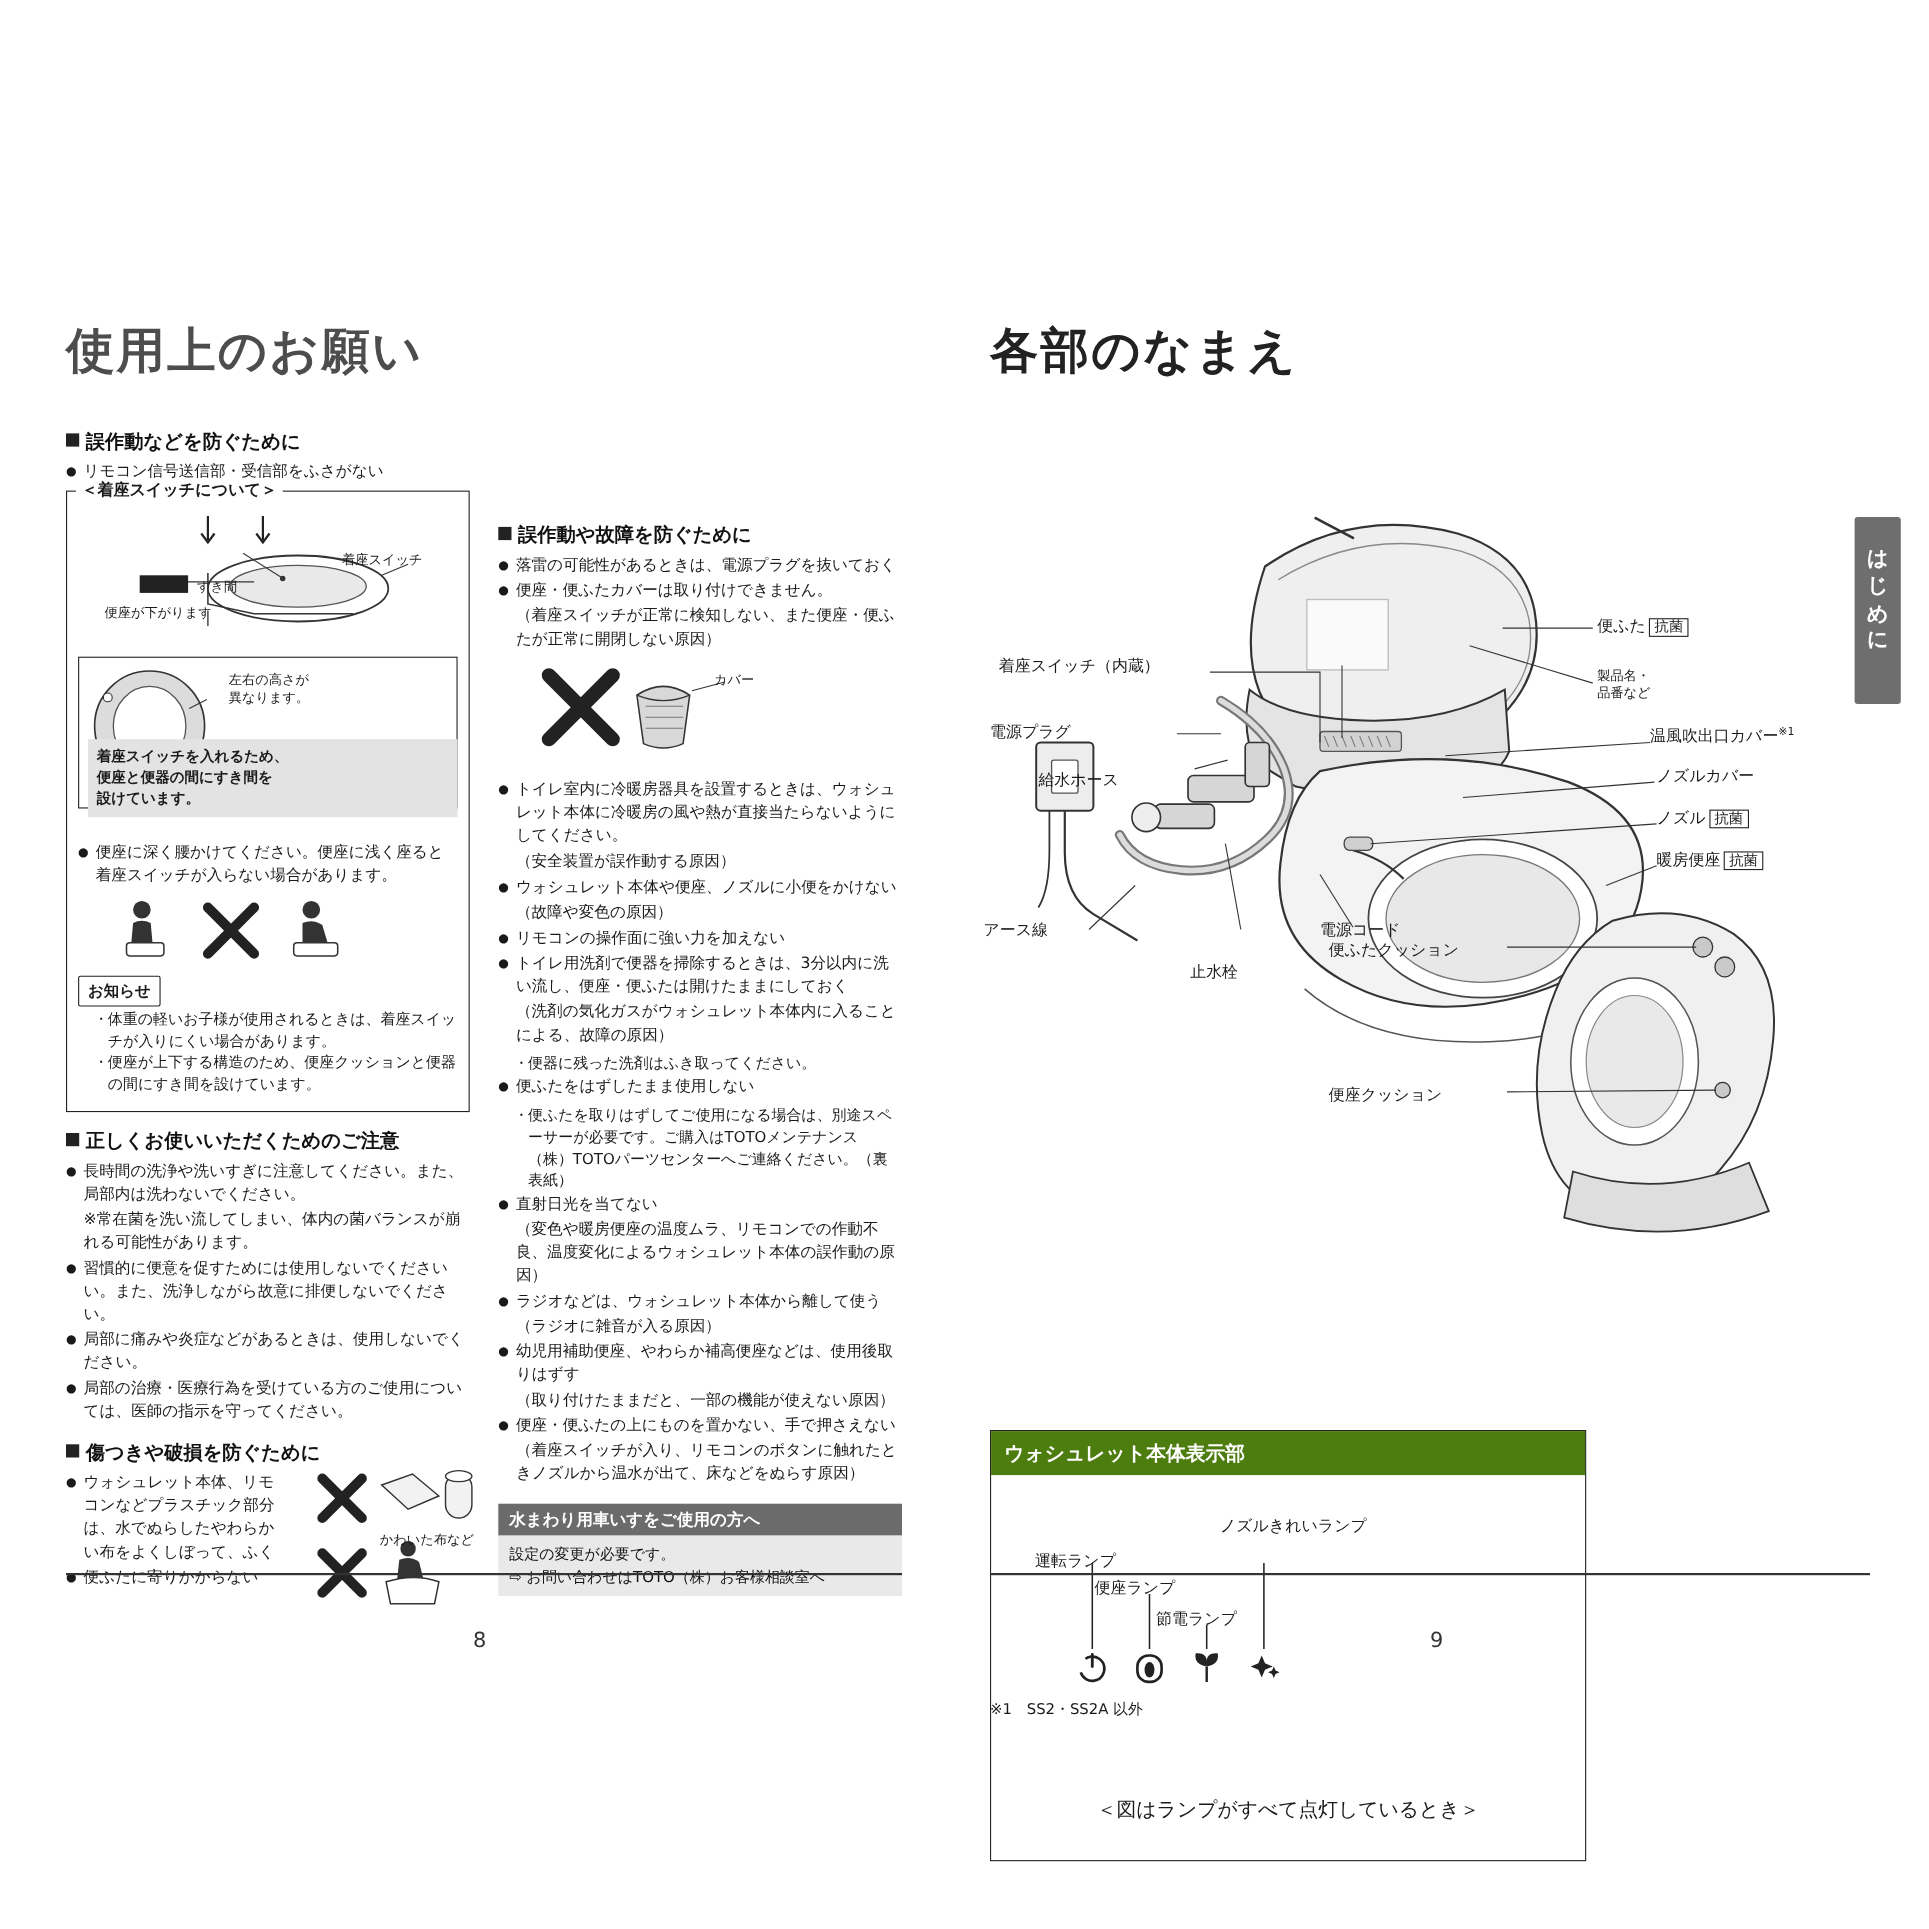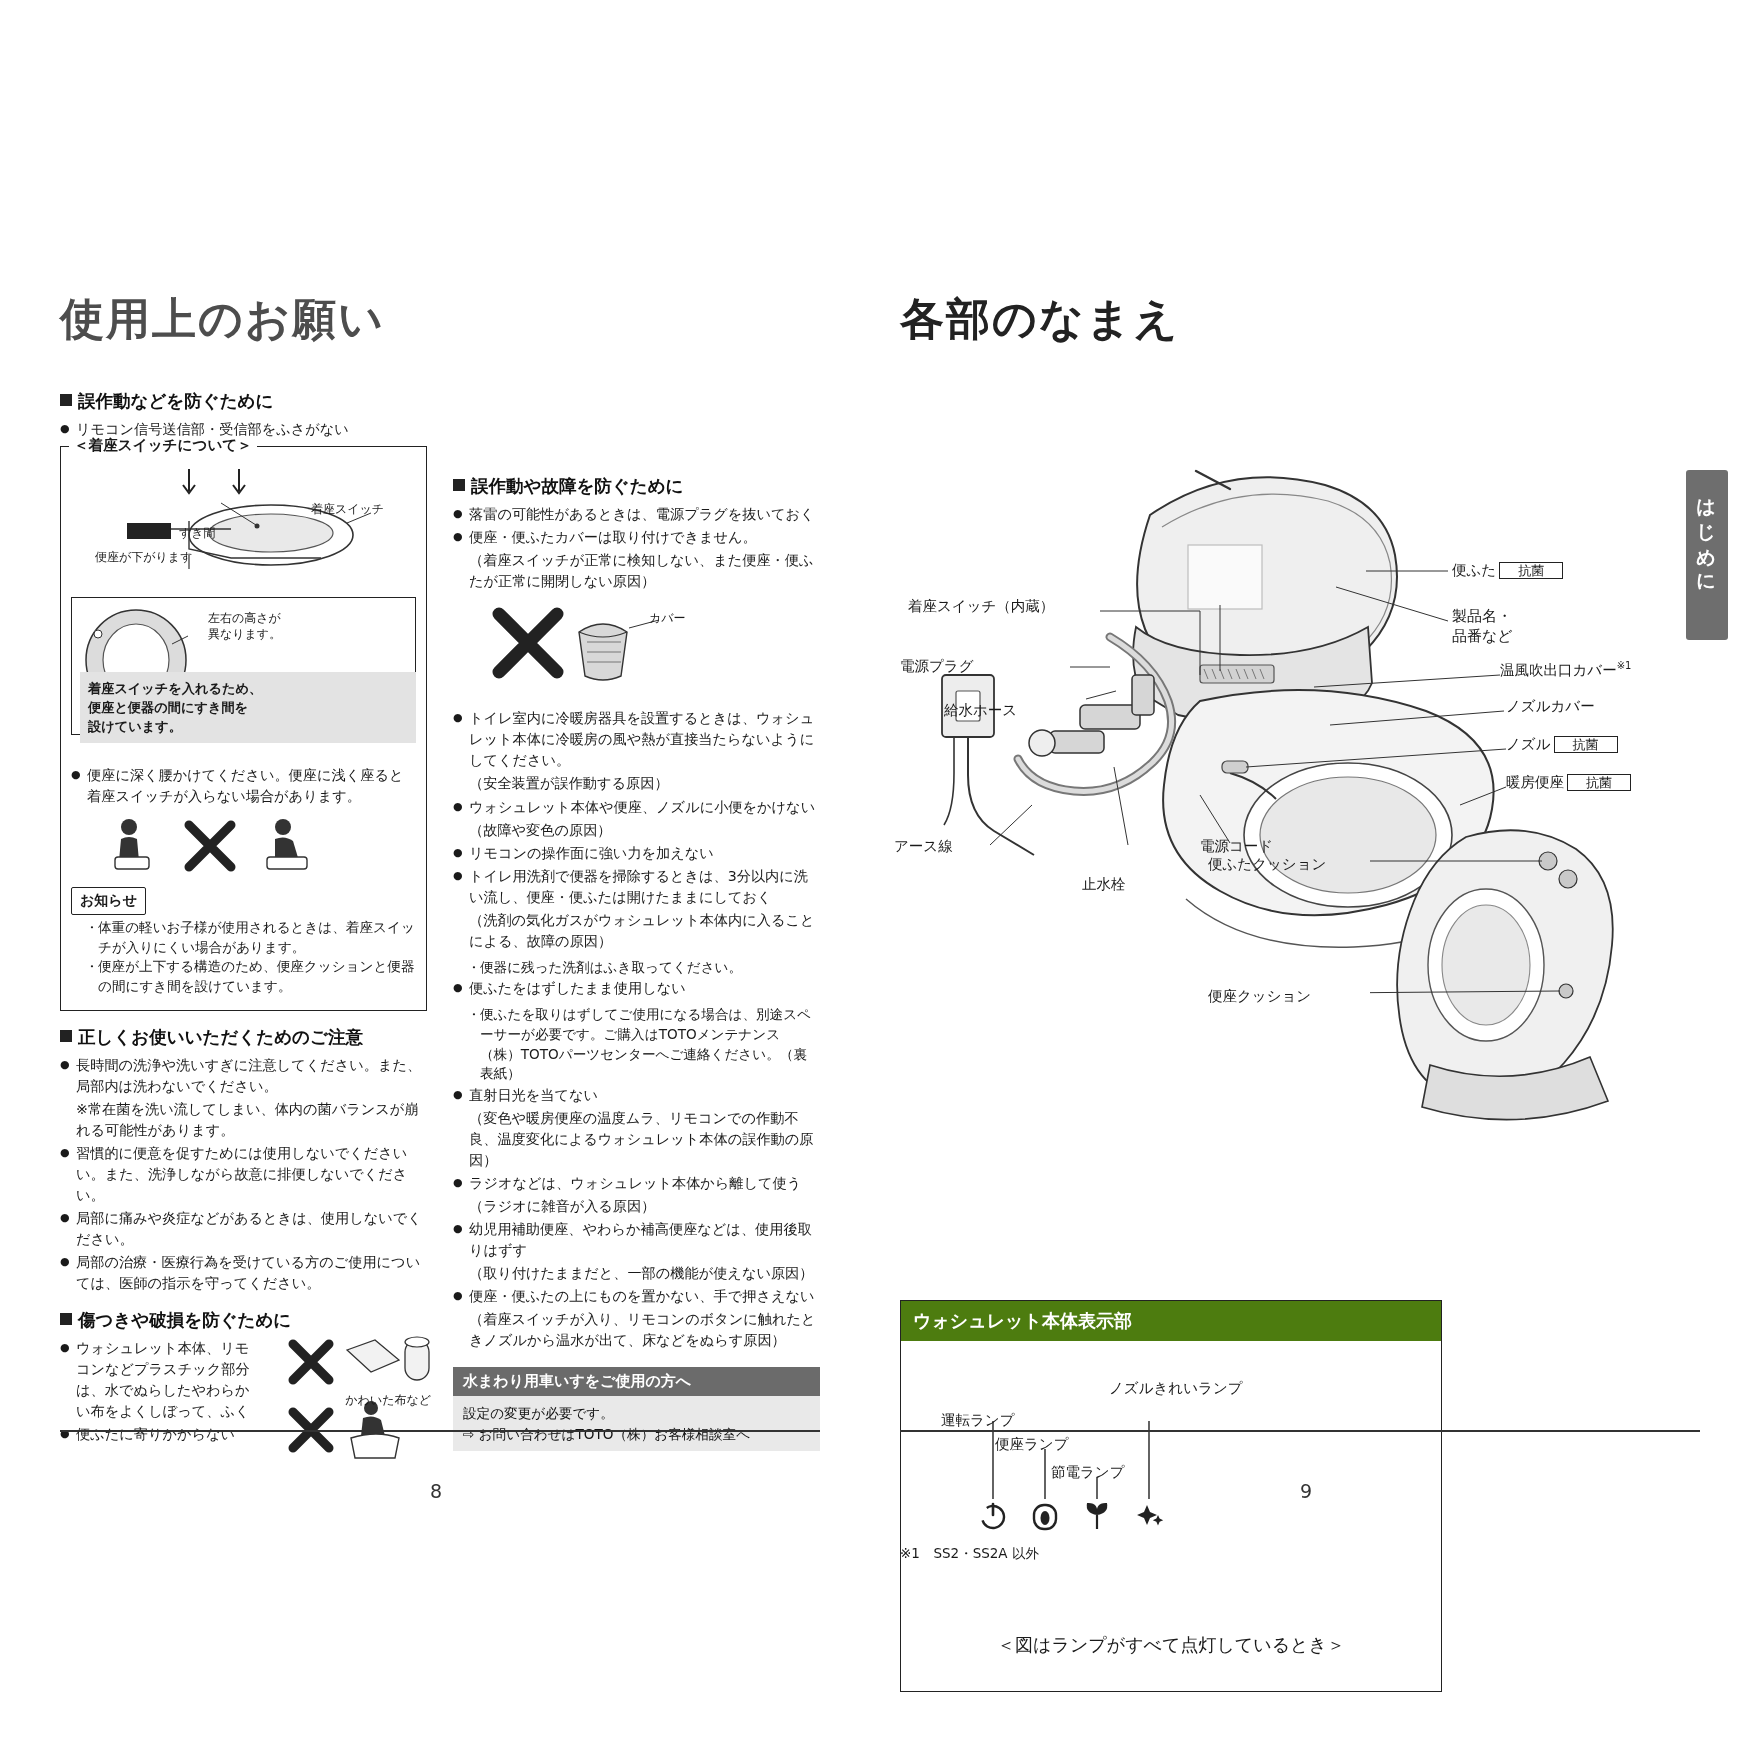--- a/index.html
+++ b/index.html
@@ -58,22 +58,22 @@
   .band{background:#6b6b6b;color:#fff;font-size:15px;font-weight:bold;padding:5px 10px;}
   .band-body{background:#e9e9e9;color:#111;font-size:13.6px;line-height:1.5;padding:7px 10px;}
 
   
   .rule{position:absolute;height:1.6px;background:#333;}
   .folio{position:absolute;font-size:19px;color:#333;}
 
   
   .diagram{position:relative;width:800px;height:700px;margin-top:10px;}
   .lbl{position:absolute;font-size:14.5px;line-height:1.3;white-space:nowrap;}
-  .lbl.small{font-size:15px;}
-  .boxed{border:1.2px solid #222;padding:0 18px;margin-left:3px;font-size:13px;}
+  .lbl.small{font-size:12px;}
+  .boxed{border:1.2px solid #222;padding:0 4px;margin-left:3px;font-size:13px;}
 
   
   .panel{
     position:absolute;left:0px;top:1010px;width:540px;height:390px;border:1.6px solid #222;
   }
   .panel-head{background:#4d7c0f;color:#fff;font-size:18px;font-weight:bold;padding:8px 12px;}
   .panel-body{position:relative;height:330px;}
   .panel-cap{position:absolute;bottom:14px;left:0;width:100%;text-align:center;font-size:18px;}
 
   .footnote{position:absolute;left:900px;top:1545px;font-size:13.5px;}

